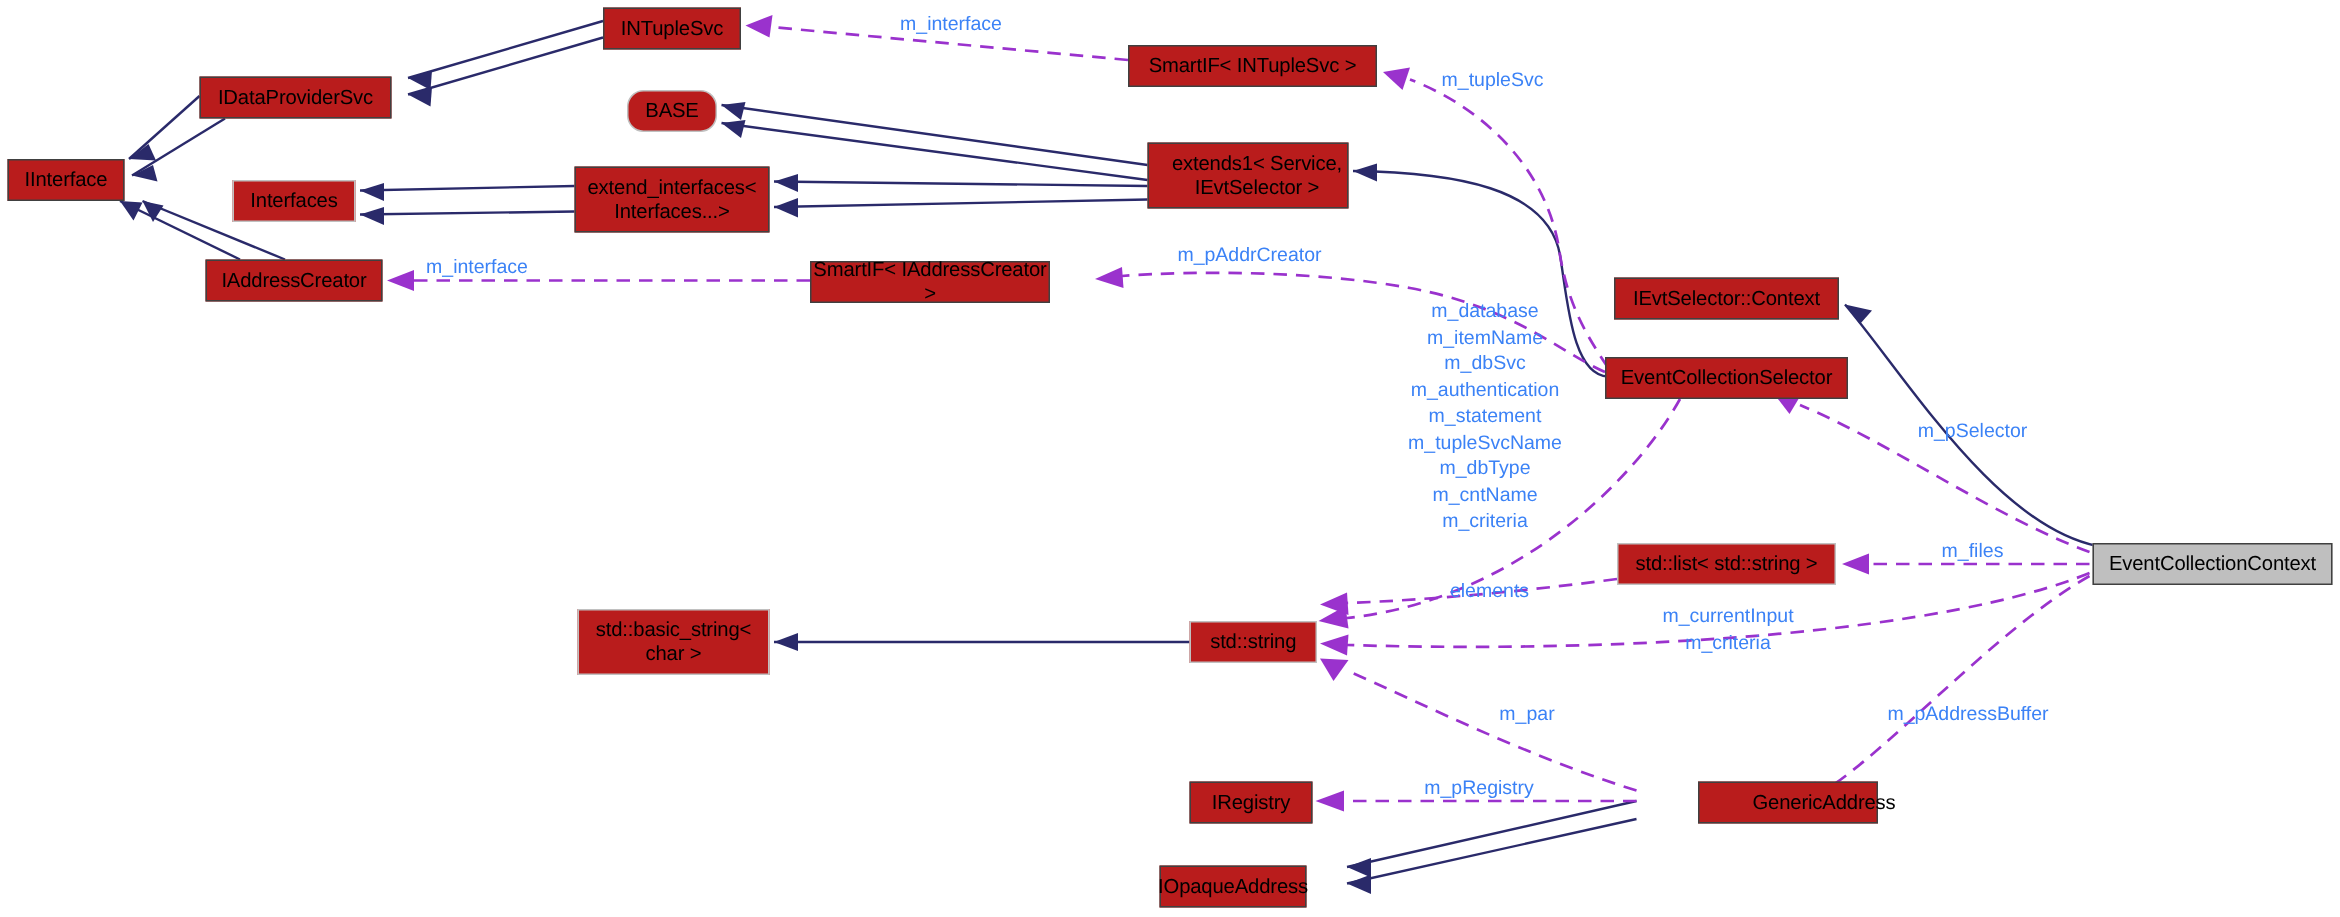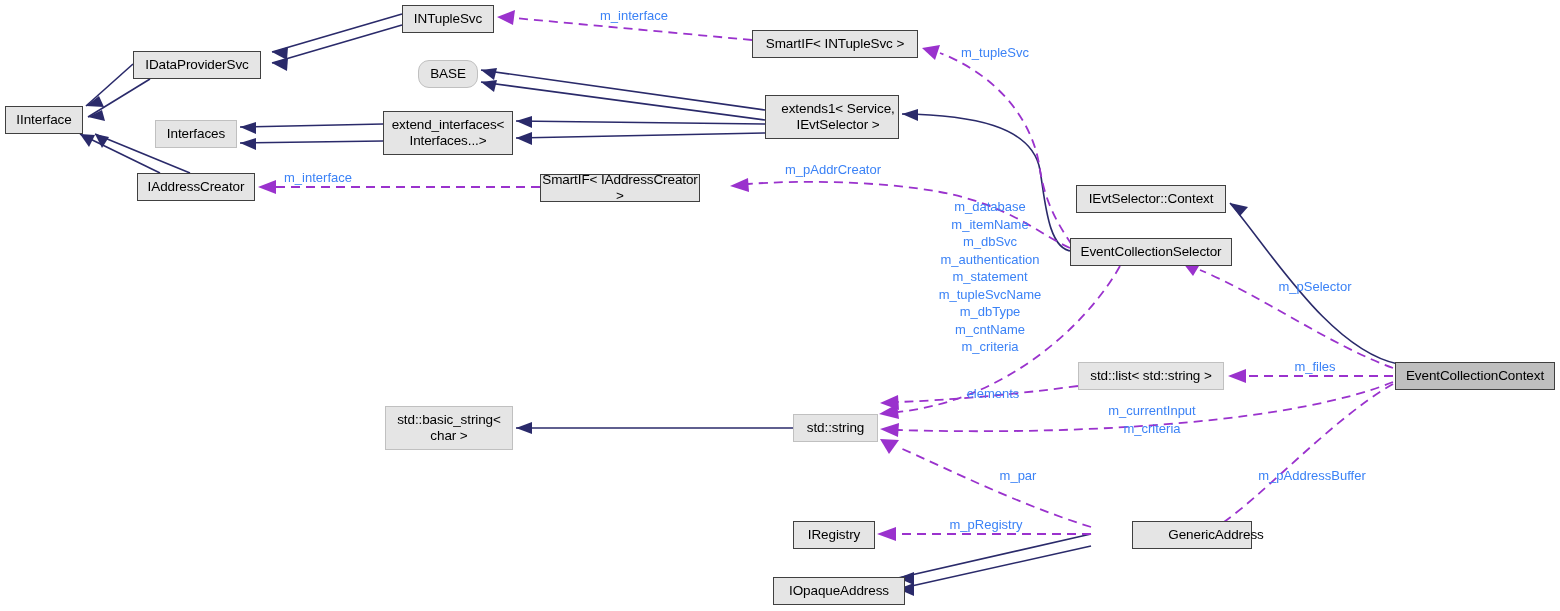--- a/index.html
+++ b/index.html
@@ -27,21 +27,21 @@
   .node {
     position: absolute;
     box-sizing: border-box;
     display: flex;
     align-items: center;
     justify-content: center;
     text-align: center;
     font-size: 13.5px;
     line-height: 16px;
     color: #000000;
-    background: #e5e5e5;
+    background: #b91c1c;
     border: 1px solid #404040;
     white-space: pre-line;
     z-index: 3;
     letter-spacing: -0.1px;
   }
   .node.dim {
     border: 1px solid #c0c0c0;
   }
   .node.highlight {
     background: #bfbfbf;
@@ -237,21 +237,21 @@
 
   <div class="node dim" style="left:385px;top:406px;width:128px;height:44px;">std::basic_string&lt;
 char &gt;</div>
 
   <div class="node dim" style="left:793px;top:414px;width:85px;height:28px;">std::string</div>
 
   <div class="node" style="left:793px;top:521px;width:82px;height:28px;">IRegistry</div>
 
   <div class="node" style="left:1132px;top:521px;width:120px;height:28px;padding-left:48px;">GenericAddress</div>
 
-  <div class="node" style="left:773px;top:577px;width:132px;height:28px;">IOpaqueAddress</div>
+  <div class="node" style="left:773px;top:577px;width:98px;height:28px;">IOpaqueAddress</div>
 
   <div class="edge-label" style="left:634px;top:16px;">m_interface</div>
 
   <div class="edge-label" style="left:995px;top:53px;">m_tupleSvc</div>
 
   <div class="edge-label" style="left:833px;top:170px;">m_pAddrCreator</div>
 
   <div class="edge-label" style="left:318px;top:178px;">m_interface</div>
 
   <div class="edge-label" style="left:990px;top:277px;">m_database

